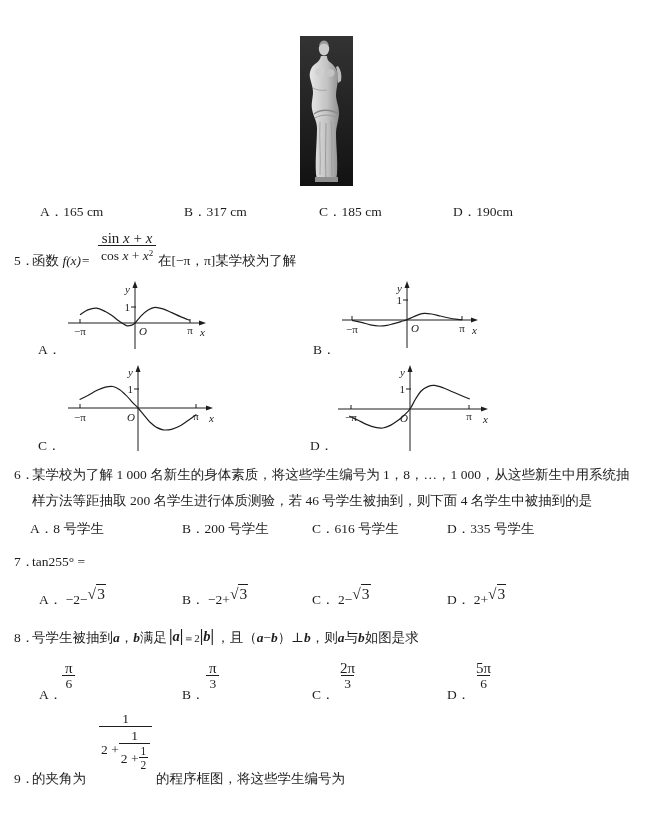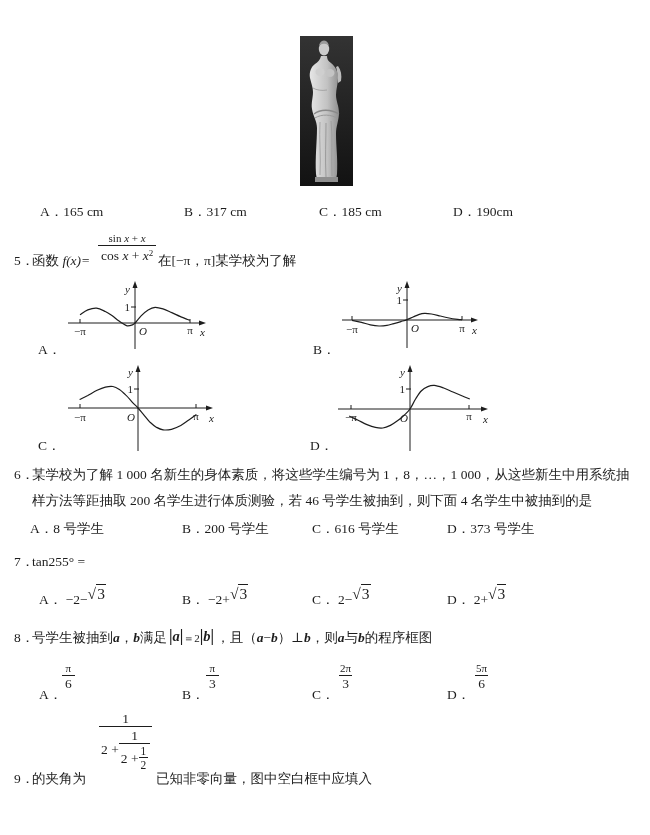--- a/index.html
+++ b/index.html
@@ -5,21 +5,21 @@
   html,body{margin:0;padding:0}
   body{width:650px;height:835px;background:#ffffff;position:relative;overflow:hidden;
        font-family:"Liberation Serif","DejaVu Serif",serif;color:#1d1d1d}
   .abs{position:absolute;white-space:nowrap}
   .t{font-size:13.5px}
   .num{display:inline-block;width:18px}
   .it{font-style:italic}
   .vec{font-style:italic;font-weight:bold}
   
   .frac{display:inline-flex;flex-direction:column;align-items:center;text-align:center}
-  .frac .fn{padding:0 3px;line-height:14px;font-size:11px}
+  .frac .fn{padding:0 3px;line-height:14px;font-size:15px}
   .frac .fd{border-top:1px solid #1d1d1d;padding:0 3px;line-height:15px;font-size:13.5px}
   sup{font-size:9px;vertical-align:4px}
   
   .sqrt{font-size:15.5px;position:relative;top:-5px}
   .radtop{border-top:1.2px solid #1d1d1d;padding:0 1px}
   
   .q8row{display:flex;align-items:baseline}
   .bar{font-size:16px;font-weight:bold}
   .big{font-size:14.5px}
   .eq2{font-size:11px;position:relative;top:1px}
@@ -162,21 +162,21 @@
 </svg>
 
 <span class="abs t" style="left:14px;top:466px">
   <span class="num">6．</span><span>某学校为了解 1 000 名新生的身体素质，将这些学生编号为 1，8，…，1 000，从这些新生中用系统抽</span>
 </span>
 <span class="abs t" style="left:32px;top:492px">样方法等距抽取 200 名学生进行体质测验，若 46 号学生被抽到，则下面 4 名学生中被抽到的是</span>
 <div>
   <span class="abs t" style="left:30px;top:520px"><span>A．</span><span>8 号学生</span></span>
   <span class="abs t" style="left:182px;top:520px"><span>B．</span><span>200 号学生</span></span>
   <span class="abs t" style="left:312px;top:520px"><span>C．</span><span>616 号学生</span></span>
-  <span class="abs t" style="left:447px;top:520px"><span>D．</span><span>373 号学生</span></span>
+  <span class="abs t" style="left:447px;top:520px"><span>D．</span><span>335 号学生</span></span>
 </div>
 
 <span class="abs t" style="left:14px;top:553px">
   <span class="num">7．</span><span>tan255° =</span>
 </span>
 <div>
   <span class="abs t" style="left:39px;top:590px"><span>A．</span> <span>−2−</span><span class="sqrt"><span>√</span><span class="radtop">3</span></span></span>
   <span class="abs t" style="left:182px;top:590px"><span>B．</span> <span>−2+</span><span class="sqrt"><span>√</span><span class="radtop">3</span></span></span>
   <span class="abs t" style="left:312px;top:590px"><span>C．</span> <span>2−</span><span class="sqrt"><span>√</span><span class="radtop">3</span></span></span>
   <span class="abs t" style="left:447px;top:590px"><span>D．</span> <span>2+</span><span class="sqrt"><span>√</span><span class="radtop">3</span></span></span>
@@ -193,21 +193,21 @@
     <span>，且（</span>
     <span class="vec">a</span>
     <span> − </span>
     <span class="vec">b</span>
     <span>）⊥ </span>
     <span class="vec">b</span>
     <span>，则 </span>
     <span class="vec">a</span>
     <span> 与 </span>
     <span class="vec">b</span>
-    <span> 的程序框图</span>
+    <span> 如图是求</span>
 </div>
 
 <div>
   <span class="abs t" style="left:39px;top:686px">A．</span>
   <span class="abs frac" style="left:62px;top:661px">
       <span class="fn">π</span>
       <span class="fd">6</span>
     </span>
   <span class="abs t" style="left:182px;top:686px">B．</span>
   <span class="abs frac" style="left:206px;top:661px">
@@ -238,13 +238,13 @@
         <span class="cd">
           <span>2 + </span>
           <span class="cfr sm">
             <span class="cn">1</span>
             <span class="cd">2</span>
           </span>
         </span>
       </span>
     </span>
 </span>
-<span class="abs t" style="left:156px;top:770px">已知非零向量，图中空白框中应填入</span>
+<span class="abs t" style="left:156px;top:770px">的程序框图，将这些学生编号为</span>
 
 </body></html>

